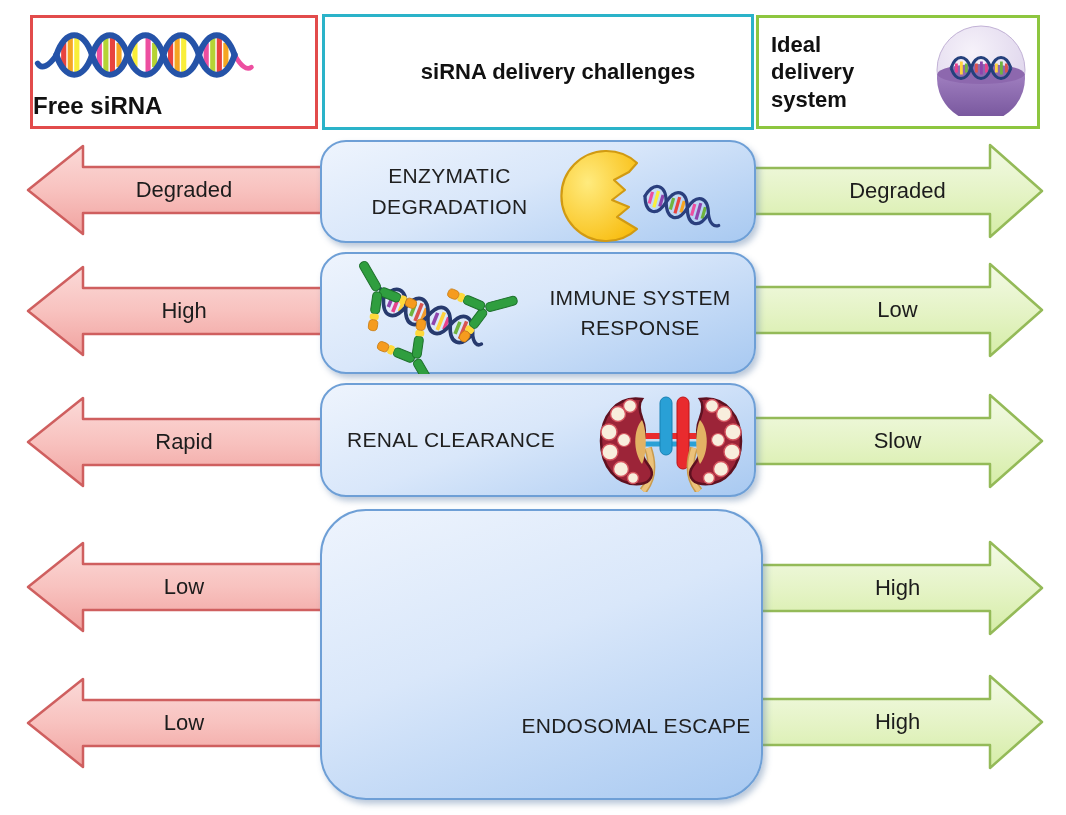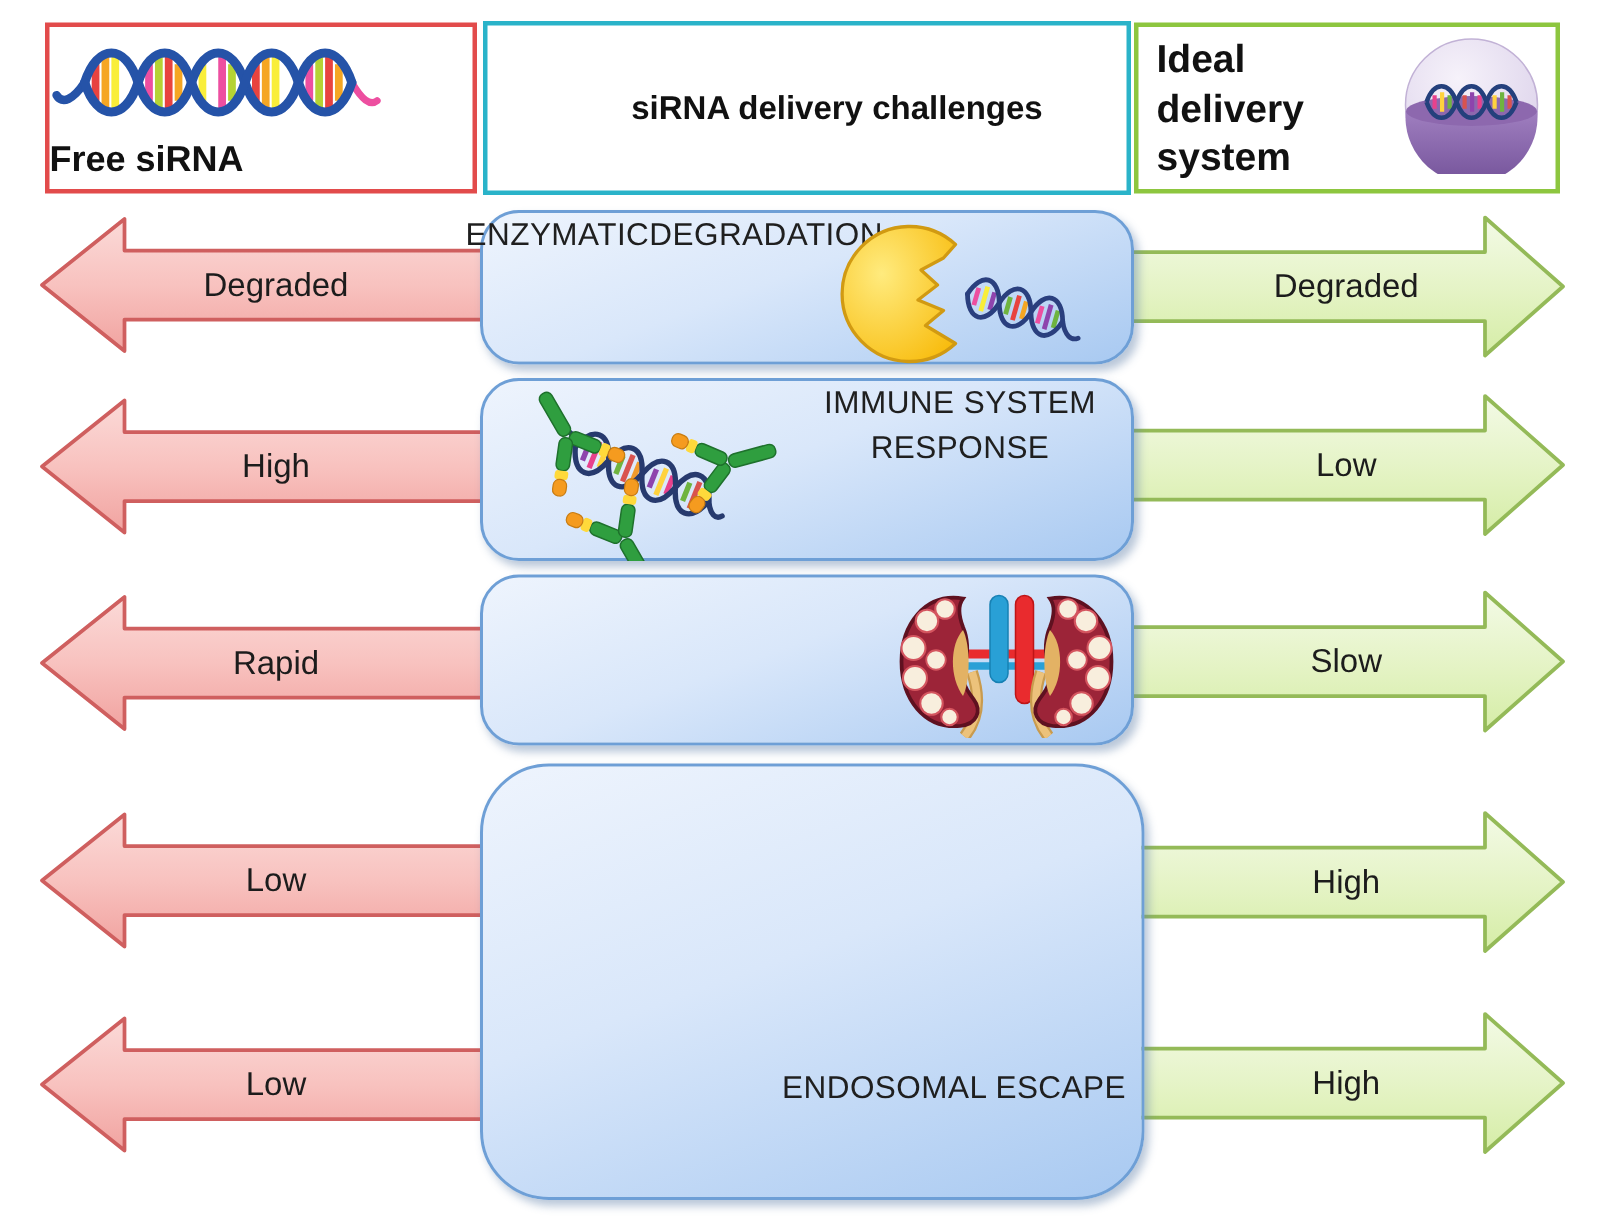--- a/index.html
+++ b/index.html
@@ -8,21 +8,21 @@
   
   .hbox{position:absolute;background:#fff;box-sizing:border-box;z-index:3;}
   .hbox.free{left:30px;top:15px;width:288px;height:114px;border:3px solid #e24b4b;
     display:flex;flex-direction:column;align-items:flex-start;justify-content:center;}
   .hbox.chal{left:322px;top:14px;width:432px;height:116px;border:3px solid #2ab3c9;
     display:flex;align-items:center;justify-content:center;padding-left:40px;}
   .hbox.ideal{left:756px;top:15px;width:284px;height:114px;border:3px solid #8dc63f;
     display:flex;align-items:center;}
   .htitle{font-size:22px;font-weight:bold;color:#111;}
   .free-title{font-size:24px;font-weight:bold;color:#111;margin-top:2px;}
-  .ideal-title{font-size:26px;font-weight:bold;color:#111;line-height:1.25;
+  .ideal-title{font-size:22px;font-weight:bold;color:#111;line-height:1.25;
     padding-left:12px;flex:1;}
   
   .bluebox{position:absolute;box-sizing:border-box;z-index:2;
     border:2px solid #6e9fd6;border-radius:26px;
     background:linear-gradient(160deg,#eef4fd 0%,#d9e7fa 45%,#a8c9f1 100%);
     box-shadow:3px 4px 6px rgba(100,130,170,.45);}
   .cap{font-size:21px;color:#1f1f1f;letter-spacing:.3px;line-height:1.45;text-align:center;}
   
   .arrow{position:absolute;z-index:1;}
   .arrow svg{display:block;}
@@ -214,21 +214,21 @@
     <div class="lbl">High</div>
   </div>
   <div class="arrow" style="left:750px;top:672px;">
     <svg width="295" height="100" viewBox="0 0 295 100">
       <polygon points="1,27 240,27 240,4 292,50 240,96 240,73 1,73" fill="url(#greenGrad)" stroke="#94ba58" stroke-width="2.5" stroke-linejoin="round"></polygon>
     </svg>
     <div class="lbl">High</div>
   </div>
 
   <div class="bluebox" style="left:320px;top:140px;width:436px;height:103px;">
-    <div class="abs cap" style="left:10px;top:0;width:235px;height:100%;display:flex;flex-direction:row;justify-content:center;">
+    <div class="abs cap" style="left:10px;top:0;width:235px;height:100%;display:flex;flex-direction:column;justify-content:center;">
       <div>ENZYMATIC</div>
       <div>DEGRADATION</div>
     </div>
     <span class="abs" style="left:235px;top:0;">
       <svg width="196" height="103" viewBox="0 0 196 103">
         <path d="M80,21 A45,45 0 1 0 80,87 L60,75 L72,65 L55,58 L68,48 L57,38 L72,30 Z" fill="url(#yelGrad)" stroke="#d19a12" stroke-width="2.2" stroke-linejoin="round"></path>
         <g transform="translate(88,54) rotate(16)">
           <rect x="4.5" y="-6" width="3.2" height="12" fill="#ed4fa0"></rect>
             <rect x="10" y="-8.5" width="3.2" height="17" fill="#f9ee3a"></rect>
           <rect x="15.5" y="-6" width="3.2" height="12" fill="#8e44ad"></rect>
@@ -262,27 +262,30 @@
           <rect x="36" y="-9.5" width="3.6" height="19" fill="#d9534f"></rect>
             <rect x="42" y="-6.5" width="3.6" height="13" fill="#8e44ad"></rect>
           <path d="M-60,-6 C-57,-10 -52,-8 -48,0 C-42,-18 -30,-18 -24,0 C-18,18 -6,18 0,0 C6,-18 18,-18 24,0 C30,18 42,18 48,0 C52,8 57,10 60,6" fill="none" stroke="#273a6e" stroke-width="3.6" stroke-linecap="round"></path>
           <path d="M-48,0 C-42,18 -30,18 -24,0 C-18,-18 -6,-18 0,0 C6,18 18,18 24,0 C30,-18 42,-18 48,0" fill="none" stroke="#273a6e" stroke-width="3.6" stroke-linecap="round"></path>
         </g>
         <use href="#g-ab" transform="translate(48,34) rotate(150)"></use>
         <use href="#g-ab" transform="translate(156,52) rotate(-105)"></use>
         <use href="#g-ab" transform="translate(86,104) rotate(-30)"></use>
       </svg>
     </span>
-    <div class="abs cap" style="left:210px;top:0;width:216px;height:100%;display:flex;flex-direction:column;">
+    <div class="abs cap" style="left:210px;top:0;width:216px;height:100%;display:flex;flex-direction:column;justify-content:center;">
       <div>IMMUNE SYSTEM</div>
       <div>RESPONSE</div>
     </div>
   </div>
 
   <div class="bluebox" style="left:320px;top:383px;width:436px;height:114px;">
+    <div class="abs cap" style="left:25px;top:0;width:245px;height:100%;display:flex;align-items:center;justify-content:flex-start;">
+      <div>RENAL CLEARANCE</div>
+    </div>
     <span class="abs" style="left:274px;top:7px;">
       <svg width="150" height="100" viewBox="0 0 150 100">
         <path d="M36,44 L118,44" stroke="#e92b2e" stroke-width="6"></path>
         <path d="M34,52 L116,52" stroke="#29a0d6" stroke-width="5"></path>
         <rect x="64" y="5" width="12" height="58" rx="6" fill="#29a0d6" stroke="#1781b4"></rect>
         <rect x="81" y="5" width="12" height="72" rx="6" fill="#e92b2e" stroke="#bf1417"></rect>
         <use href="#g-kid"></use>
         <use href="#g-kid" transform="translate(150,0) scale(-1,1)"></use>
       </svg>
     </span>

